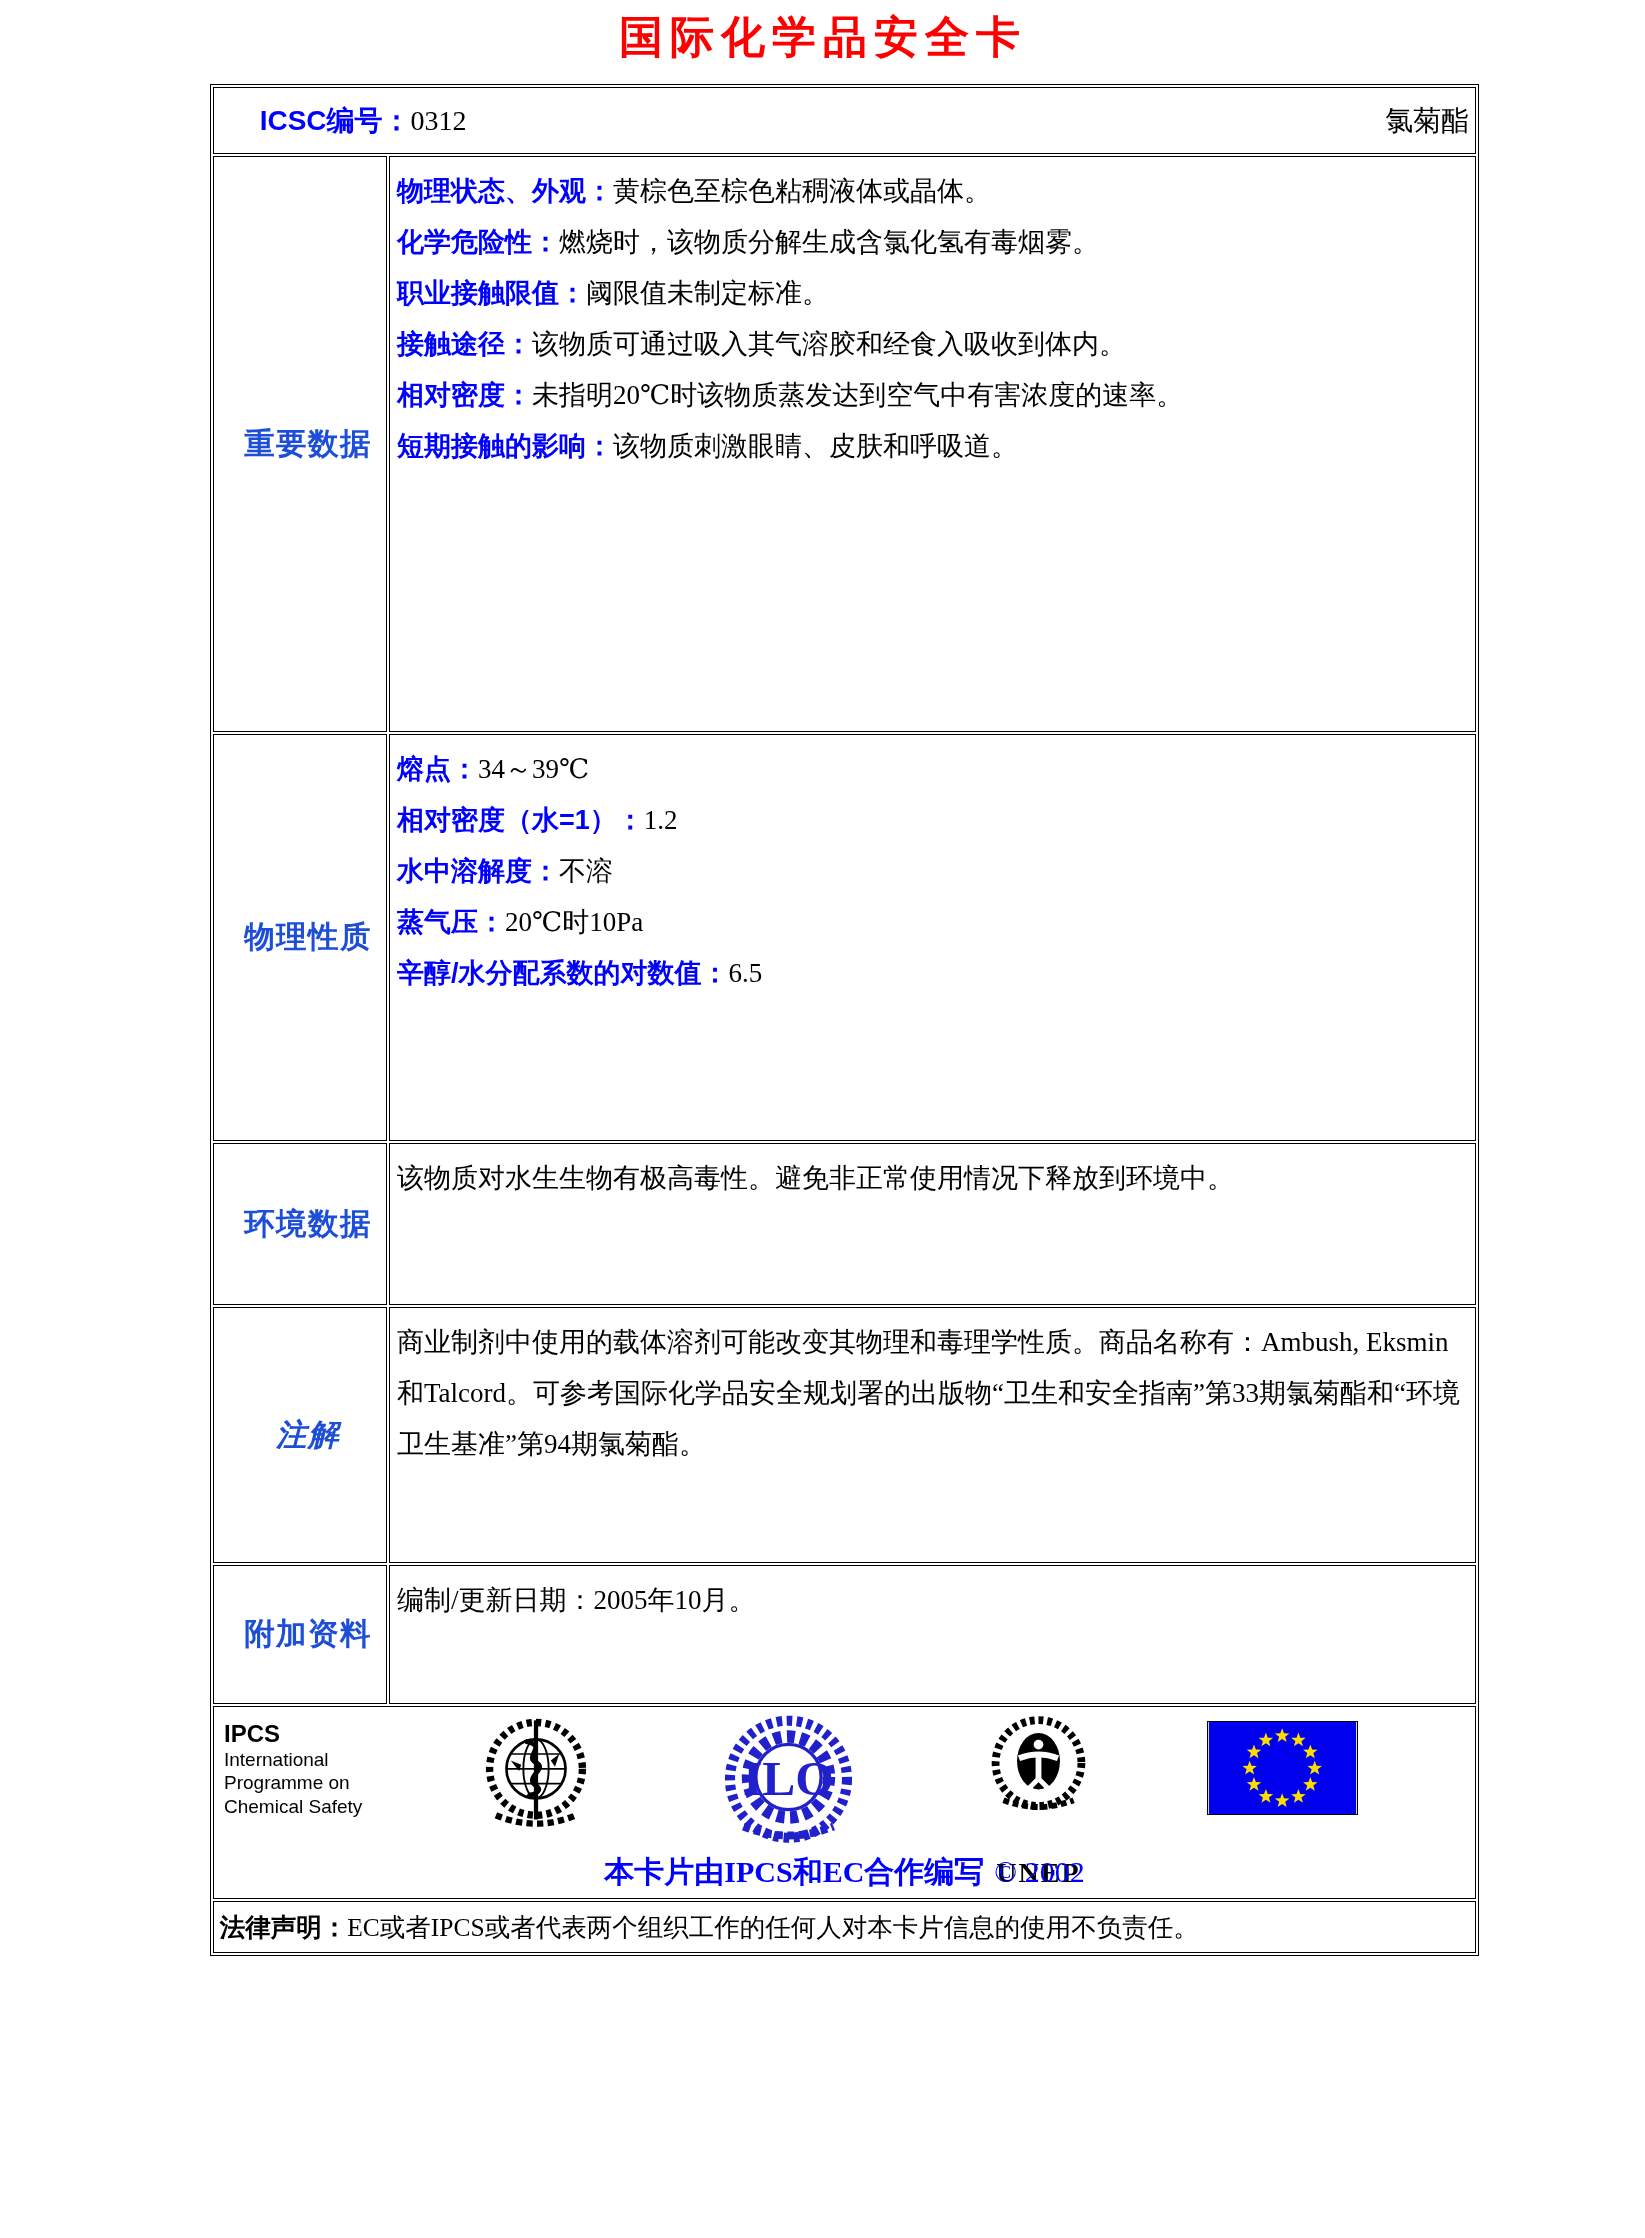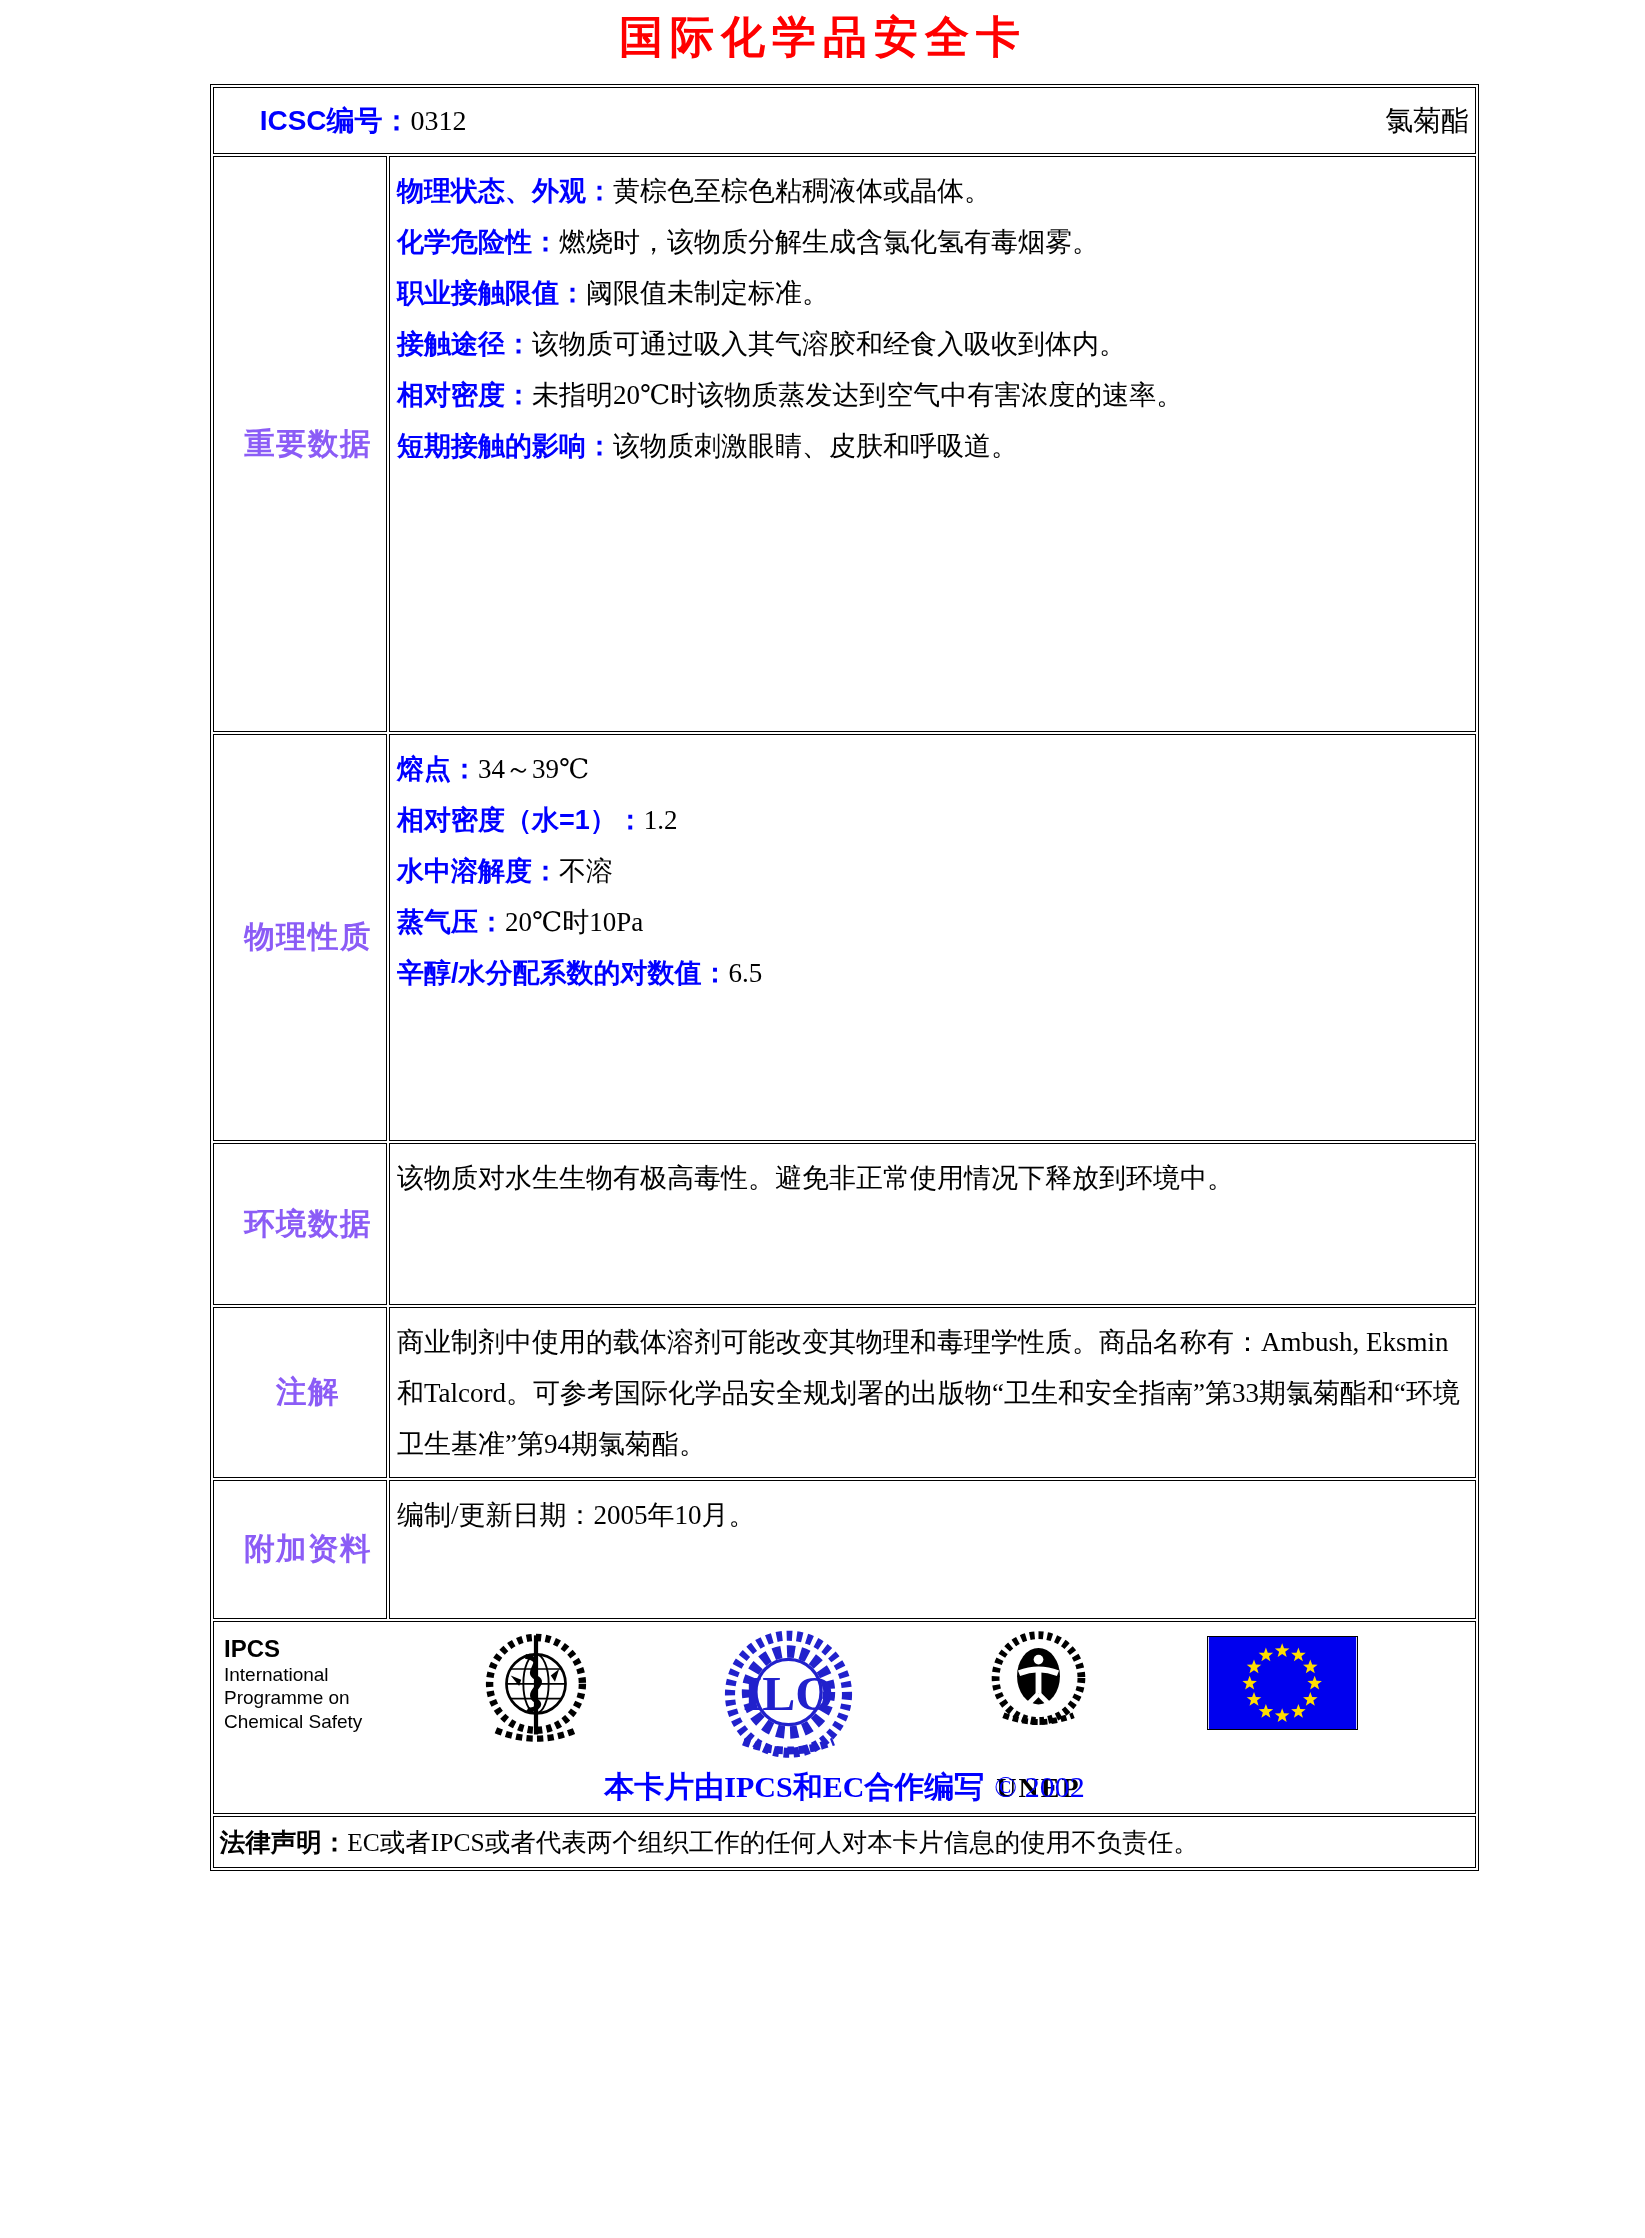--- a/index.html
+++ b/index.html
@@ -26,21 +26,21 @@
     border: 1.4px solid #000;
     width: 1269px;
     margin-left: 210px;
     background: #fff;
     table-layout: fixed;
   }
   td.cell { border: 1.4px solid #000; vertical-align: top; }
   td.label-cell {
     vertical-align: middle;
     text-align: center;
-    color: #8b5cf6;
+    color: #1d4ed8;
     font-family: "Liberation Sans", "DejaVu Sans", sans-serif;
     font-weight: bold;
     font-size: 30.5px;
     letter-spacing: 1.4px;
     padding-left: 16px;
   }
   td.content-cell { padding: 8.5px 11.3px 0 7px; }
   .line { font-size: 27px; line-height: 51px; }
   .field-label {
     color: #0000FF;
@@ -49,21 +49,21 @@
   }
   .para { font-size: 27px; line-height: 51px; }
   
   td.header-cell { height: 67px; vertical-align: middle; padding: 0 5.7px; }
   .header-flex { display: flex; justify-content: space-between; align-items: center; font-size: 28px; margin-left: 40px; }
   .hdr-blue { color: #0000FF; font-family: "Liberation Sans", "DejaVu Sans", sans-serif; font-weight: bold; }
   
   .h-important { height: 576px; }
   .h-physical  { height: 407px; }
   .h-env       { height: 162px; }
-  .h-notes     { height: 171px; }
+  .h-notes     { height: 256px; font-style: italic; }
   .h-add       { height: 139px; }
   .h-footer    { height: 193px; }
   .h-legal     { height: 52px; }
   
   td.footer-cell { position: relative; padding: 7px 14px 0 10px; }
   .logo-row { display: flex; align-items: flex-start; }
   .ipcs-block { width: 191px; font-family: "Liberation Sans", "DejaVu Sans", sans-serif; padding-top: 5.7px; }
   .ipcs-title { font-size: 24px; font-weight: bold; line-height: 28px; }
   .ipcs-line { font-size: 19px; line-height: 23.4px; }
   .logo-box { display: flex; flex-direction: column; align-items: center; }

